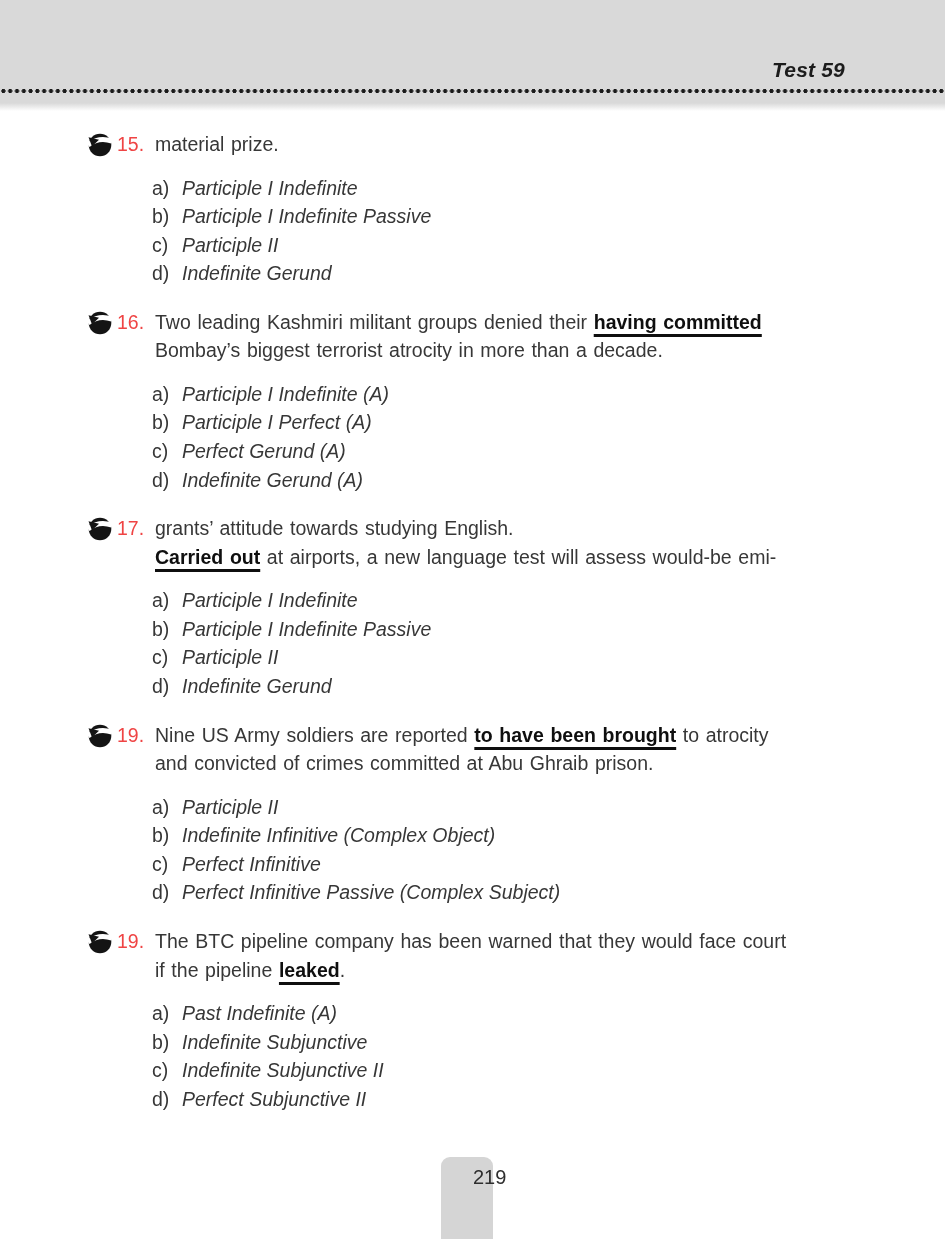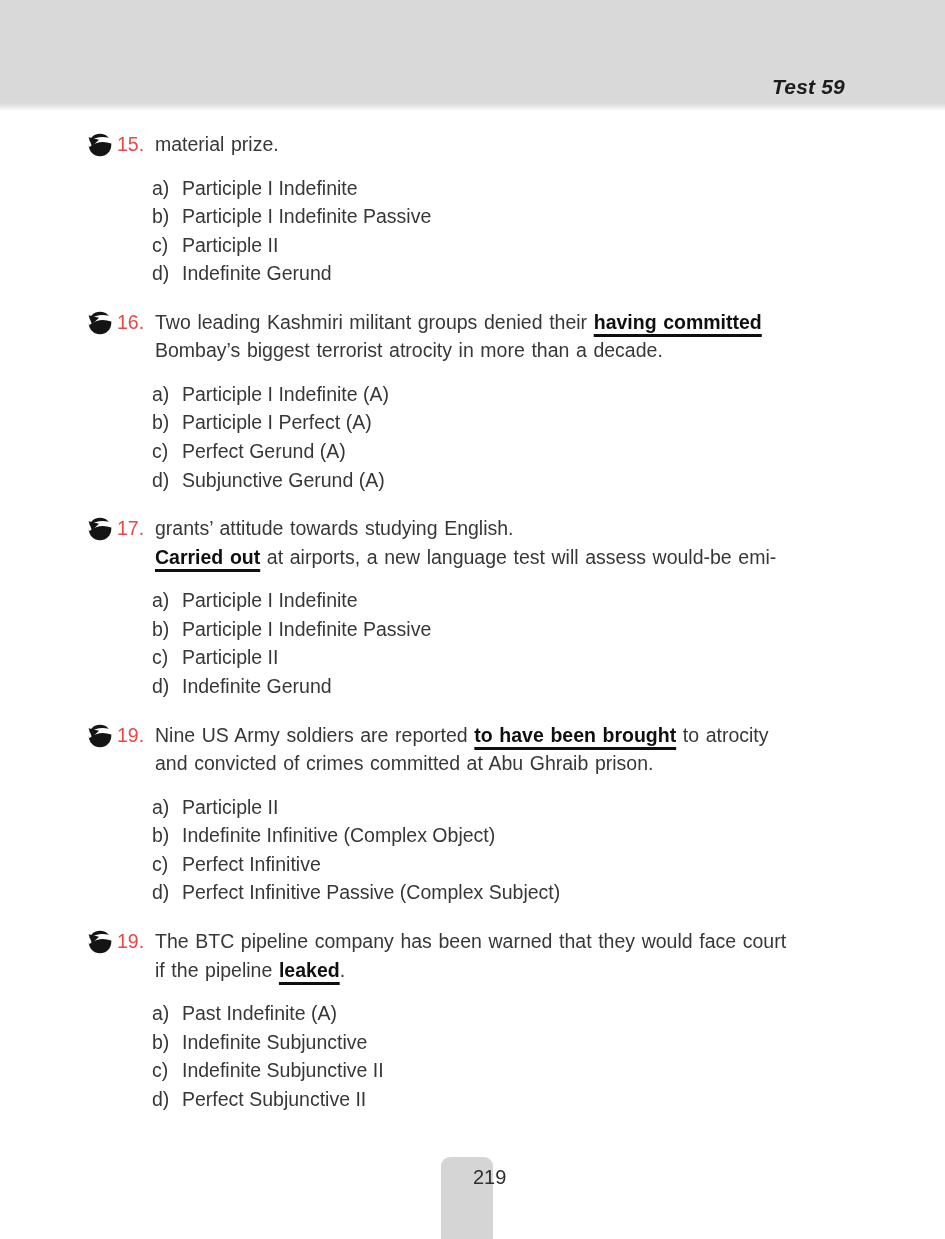--- a/index.html
+++ b/index.html
@@ -13,21 +13,21 @@
     height: 1239px;
     background: #ffffff;
     overflow: hidden;
   }
 
   
   .header {
     box-sizing: border-box;
     height: 103px;
     background: #d9d9d9;
-    padding-top: 74px;
+    padding-top: 57px;
   }
   .header-title {
     text-align: right;
     padding-right: 100px;
     font-size: 21px;
     line-height: 26px;
     font-weight: 700;
     font-style: italic;
     color: #1c1c1c;
     letter-spacing: 0.2px;
@@ -80,21 +80,21 @@
     text-underline-offset: 4.5px;
   }
   .options { margin-top: 15px; }
   .option {
     display: flex;
     font-size: 19.5px;
     line-height: 28.6px;
     color: #373737;
   }
   .opt-letter { flex: 0 0 30px; margin-left: -3px; }
-  .opt-text { flex: 1; }
+  .opt-text { flex: 1; font-style: italic; }
 
   
   .page-tab {
     position: absolute;
     left: 441px;
     top: 1157px;
     width: 52px;
     height: 82px;
     background: #d5d5d5;
     border-radius: 9px 9px 0 0;
@@ -171,21 +171,21 @@
           <div class="option">
             <span class="opt-letter">b)</span>
             <span class="opt-text">Participle I Perfect (A)</span>
           </div>
           <div class="option">
             <span class="opt-letter">c)</span>
             <span class="opt-text">Perfect Gerund (A)</span>
           </div>
           <div class="option">
             <span class="opt-letter">d)</span>
-            <span class="opt-text">Subjunctive Gerund (A)</span>
+            <span class="opt-text">Indefinite Gerund (A)</span>
           </div>
         </div>
       </div>
     </div>
 
     <div class="question">
       <svg class="q-bullet" viewBox="0 0 24 24">
         <circle cx="12" cy="12" r="11.3" fill="#141414"></circle>
         <path d="M0 12 C 7 6.5, 15 4.8, 24 8.2" stroke="#ffffff" stroke-width="5" fill="none"></path>
         <path d="M0.5 4.2 L11 6.8 L4 13.6 Z" fill="#141414"></path>

